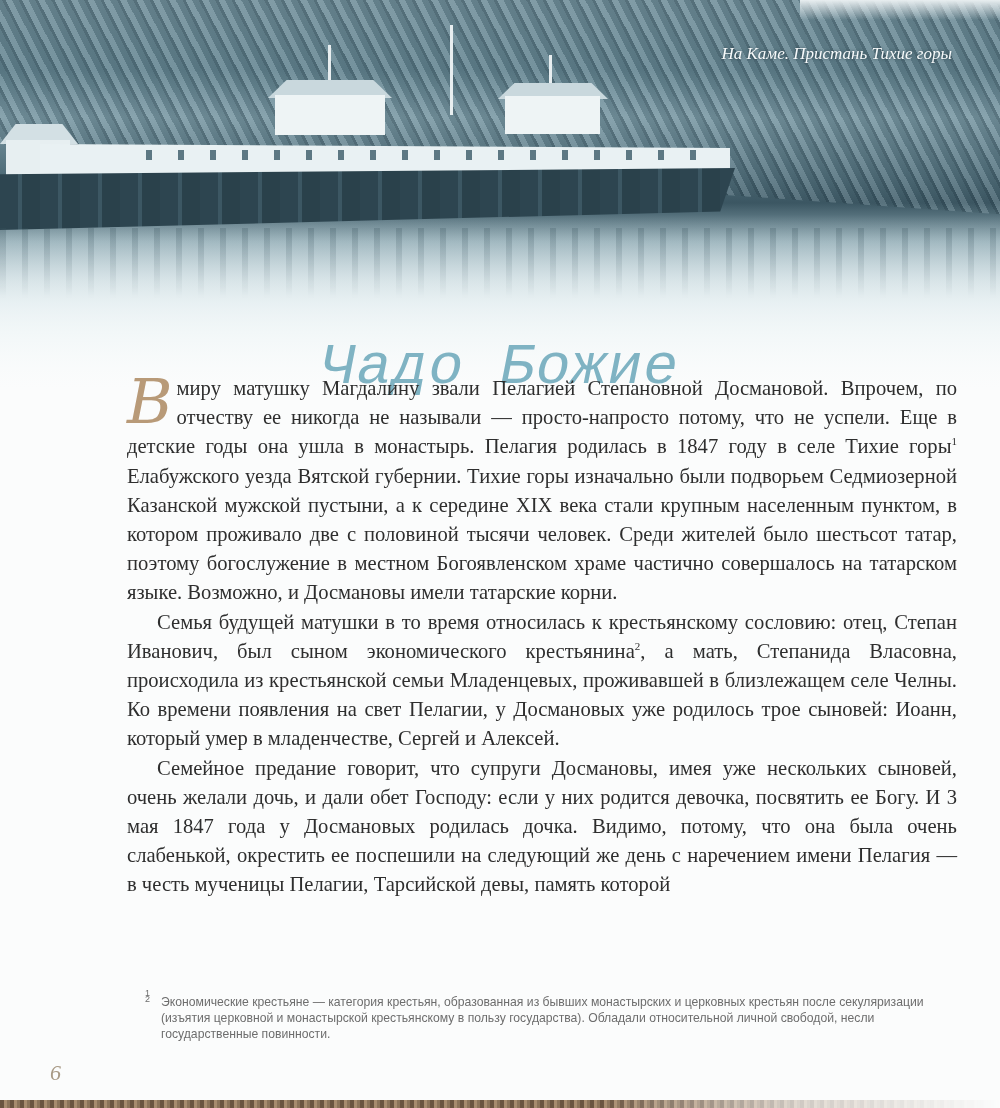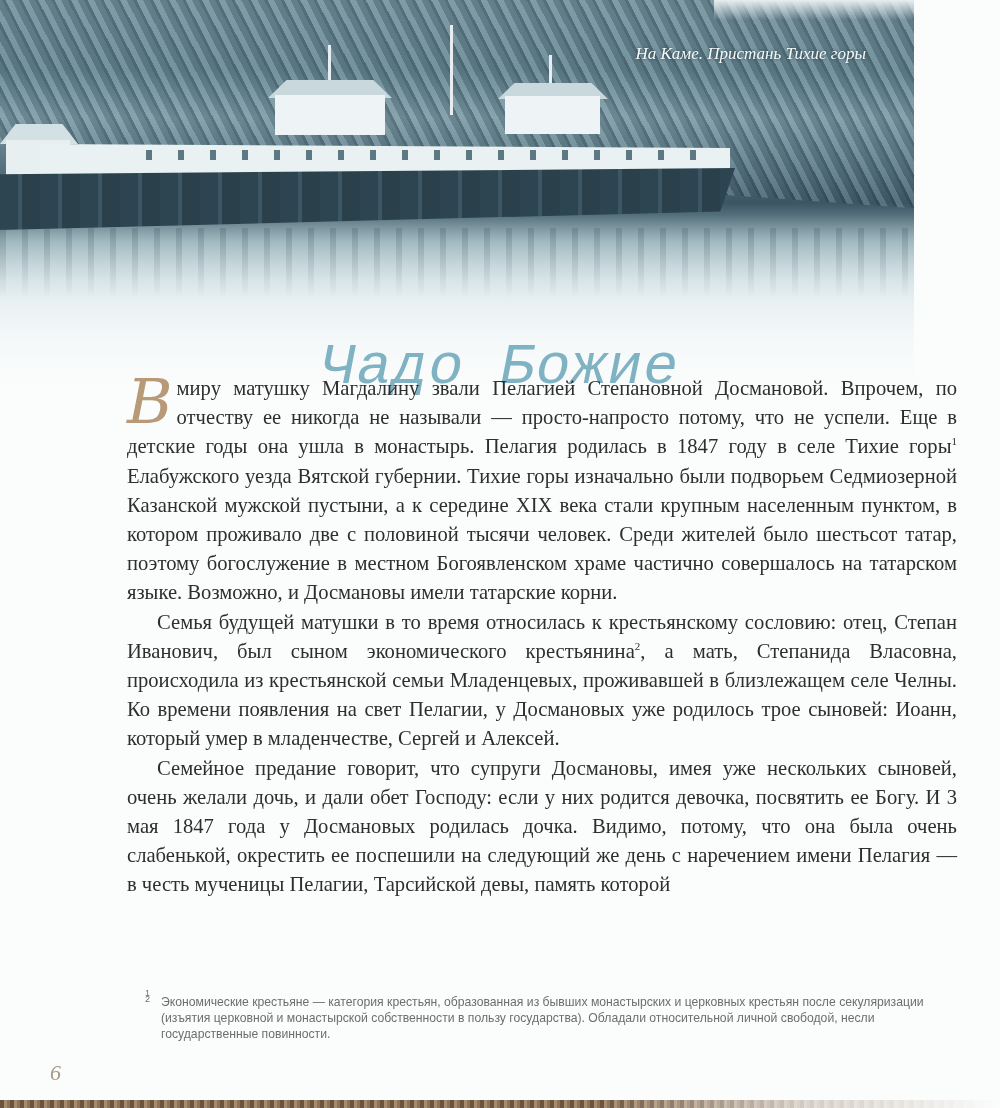--- a/index.html
+++ b/index.html
@@ -2,21 +2,21 @@
 <html><head>
 <meta charset="utf-8">
 <style>
   html, body { margin: 0; padding: 0; }
   body {
     width: 1000px; height: 1108px; position: relative; overflow: hidden;
     background: #fbfcfc;
     font-family: "Liberation Serif", "DejaVu Serif", serif;
   }
   .photo {
-    position: absolute; left: 0; top: 0; width: 914px; height: 390px;
+    position: absolute; left: 0; top: 0; width: 1000px; height: 390px;
     overflow: hidden;
     background:
       linear-gradient(180deg, rgba(251,252,252,0) 0%, rgba(251,252,252,0) 55%, rgba(244,249,250,0.75) 78%, #fbfcfc 100%),
       linear-gradient(180deg, #6f8c97 0%, #5f7f8b 18%, #7896a1 30%, #4f6c78 45%, #3b5662 52%, #8aa6b0 62%, #b6cbd2 72%, #d8e6ea 84%, #fbfcfc 100%);
   }
   .hill {
     position: absolute; left: -40px; top: -30px; width: 1100px; height: 210px;
     background:
       repeating-linear-gradient(62deg, rgba(30,50,60,0.35) 0 3px, rgba(190,210,218,0.25) 3px 9px, rgba(60,85,95,0.25) 9px 15px);
     transform: skewY(4deg);
@@ -133,18 +133,18 @@
   <p class="indent"><span>Семья будущей матушки в то время относилась к крестьянскому сословию: отец, Степан Иванович, был сыном экономического крестьянина</span><sup>2</sup><span>, а мать, Степанида Власовна, происходила из крестьянской семьи Младенцевых, проживавшей в близлежащем селе Челны. Ко времени появления на свет Пелагии, у Досмановых уже родилось трое сыновей: Иоанн, который умер в младенчестве, Сергей и Алексей.</span></p>
   <p class="indent">Семейное предание говорит, что супруги Досмановы, имея уже нескольких сыновей, очень желали дочь, и дали обет Господу: если у них родится девочка, посвятить ее Богу. И 3 мая 1847 года у Досмановых родилась дочка. Видимо, потому, что она была очень слабенькой, окрестить ее поспешили на следующий же день с наречением имени Пелагия — в честь мученицы Пелагии, Тарсийской девы, память которой</p>
 </div>
 
 <div class="footnotes">
   <div class="fn">
     <span class="fn-num">1</span>
   </div>
   <div class="fn">
     <span class="fn-num">2</span>
-    <span>Экономические крестьяне — категория крестьян, образованная из бывших монастырских и церковных крестьян после секуляризации (изъятия церковной и монастырской собственности в пользу государства). Обладали относительной личной свободой, несли государственные повинности.</span>
+    <span>Экономические крестьяне — категория крестьян, образованная из бывших монастырских и церковных крестьян после секуляризации (изъятия церковной и монастырской крестьянскому в пользу государства). Обладали относительной личной свободой, несли государственные повинности.</span>
   </div>
 </div>
 
 <div class="page-num">6</div>
 <div class="bottom-strip"></div>
 
 </body></html>

